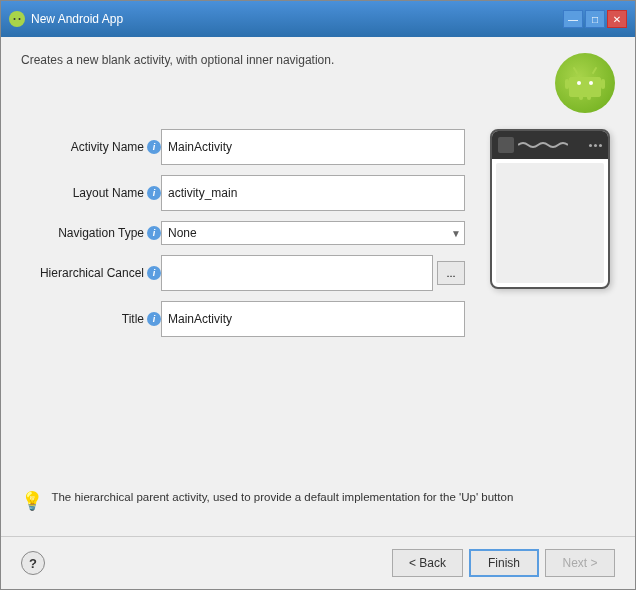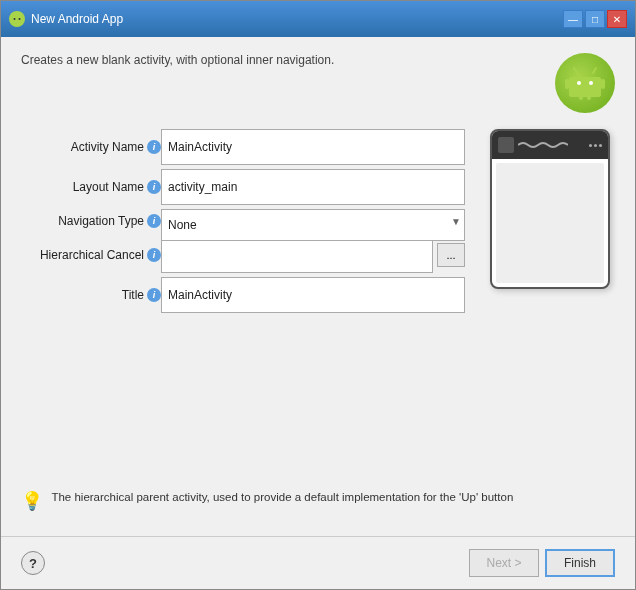--- a/index.html
+++ b/index.html
@@ -115,21 +115,21 @@
       display: flex;
       gap: 20px;
       flex: 1;
     }
     .form-section {
       flex: 1;
     }
     .form-row {
       display: flex;
       align-items: center;
-      margin-bottom: 4px;
+      margin-bottom: 10px;
     }
     .form-label {
       display: flex;
       align-items: center;
       width: 140px;
       text-align: right;
       justify-content: flex-end;
       gap: 3px;
       font-size: 12px;
       color: #222;
@@ -159,21 +159,21 @@
       color: #222;
       outline: none;
     }
     .select-wrapper {
       flex: 1;
       position: relative;
       height: 24px;
     }
     .form-select {
       width: 100%;
-      height: 32px;
+      height: 24px;
       border: 1px solid #aaa;
       background: white;
       padding: 0 6px;
       font-size: 12px;
       color: #222;
       appearance: none;
       outline: none;
       cursor: pointer;
     }
     .select-arrow {
@@ -452,17 +452,18 @@
       <span class="hint-icon">💡</span>
       <span class="hint-text">The hierarchical parent activity, used to provide a default implementation for the 'Up' button</span>
     </div>
   </div>
 
   <div class="footer">
     <div class="footer-left">
       <button class="help-btn">?</button>
     </div>
     <div class="footer-buttons">
+      <button class="btn">&lt; Back</button>
+      <button class="btn primary">Finish</button>
       <button class="btn" disabled="">Next &gt;</button>
-      <button class="btn primary">Finish</button>
     </div>
   </div>
 </div>
 
 </body></html>

